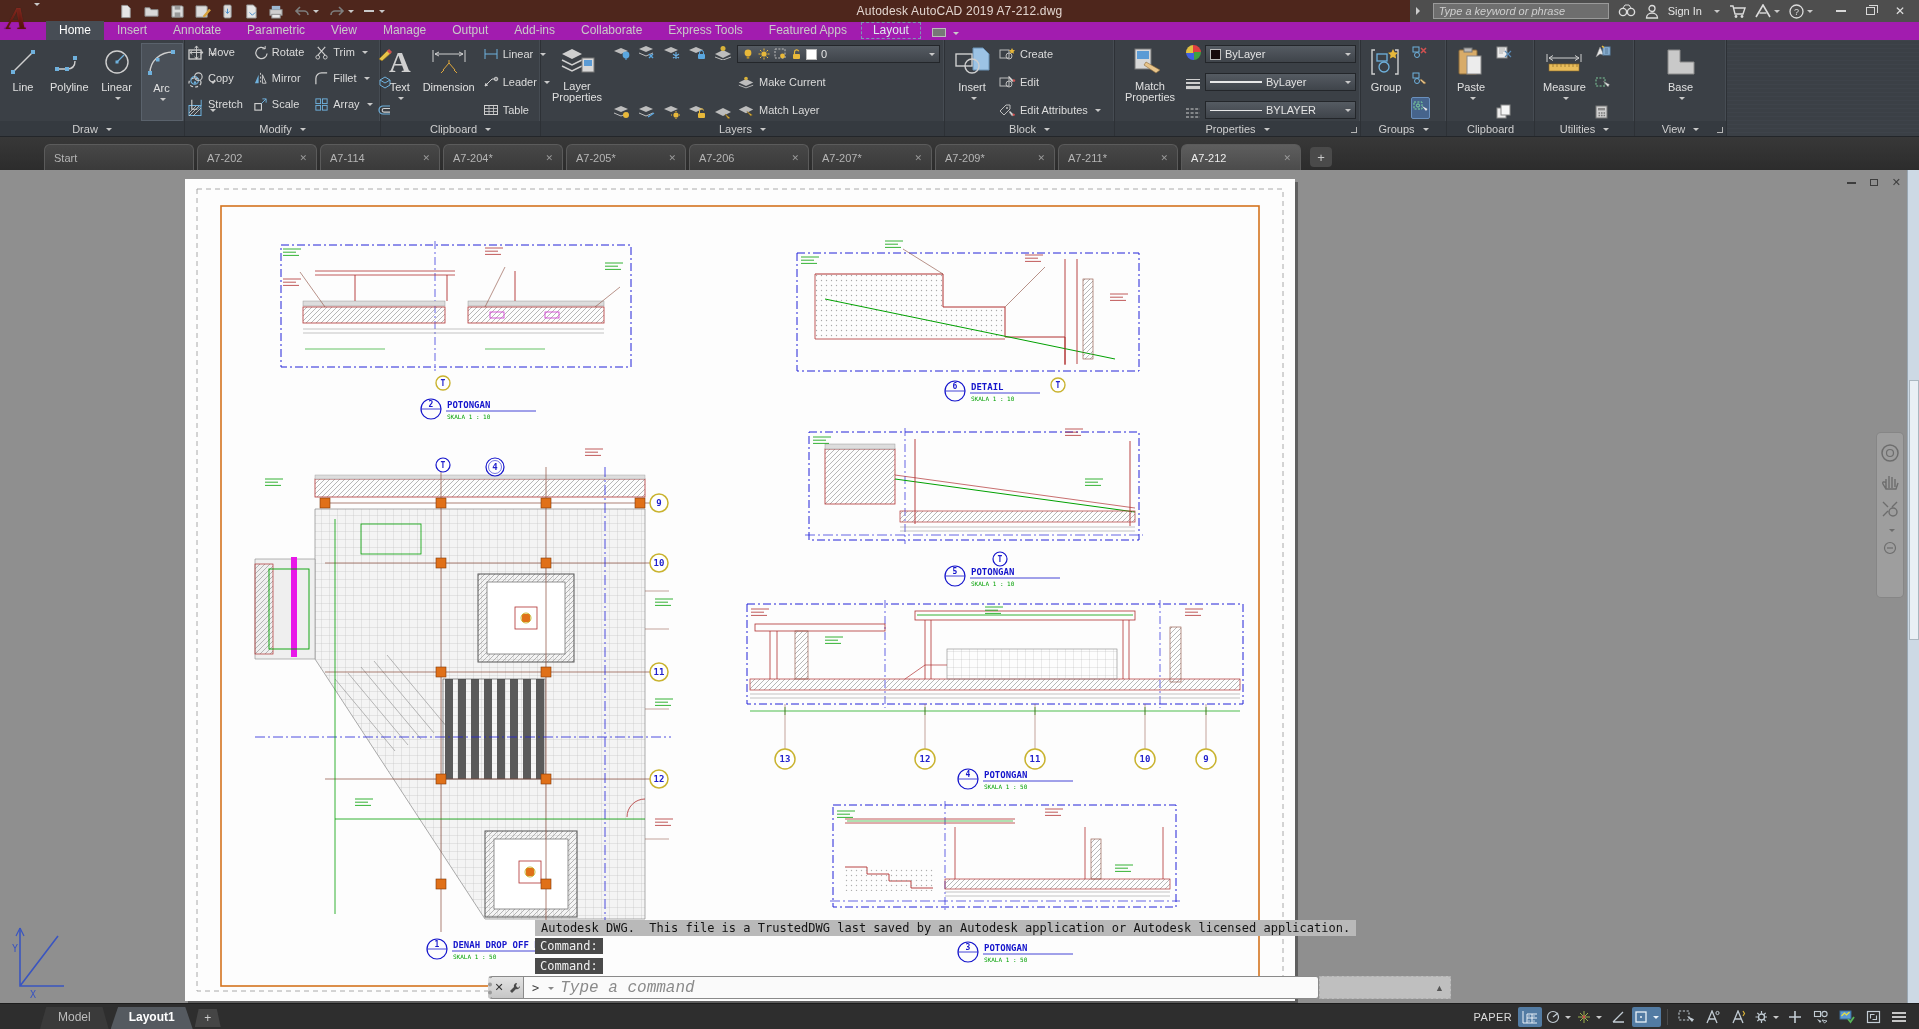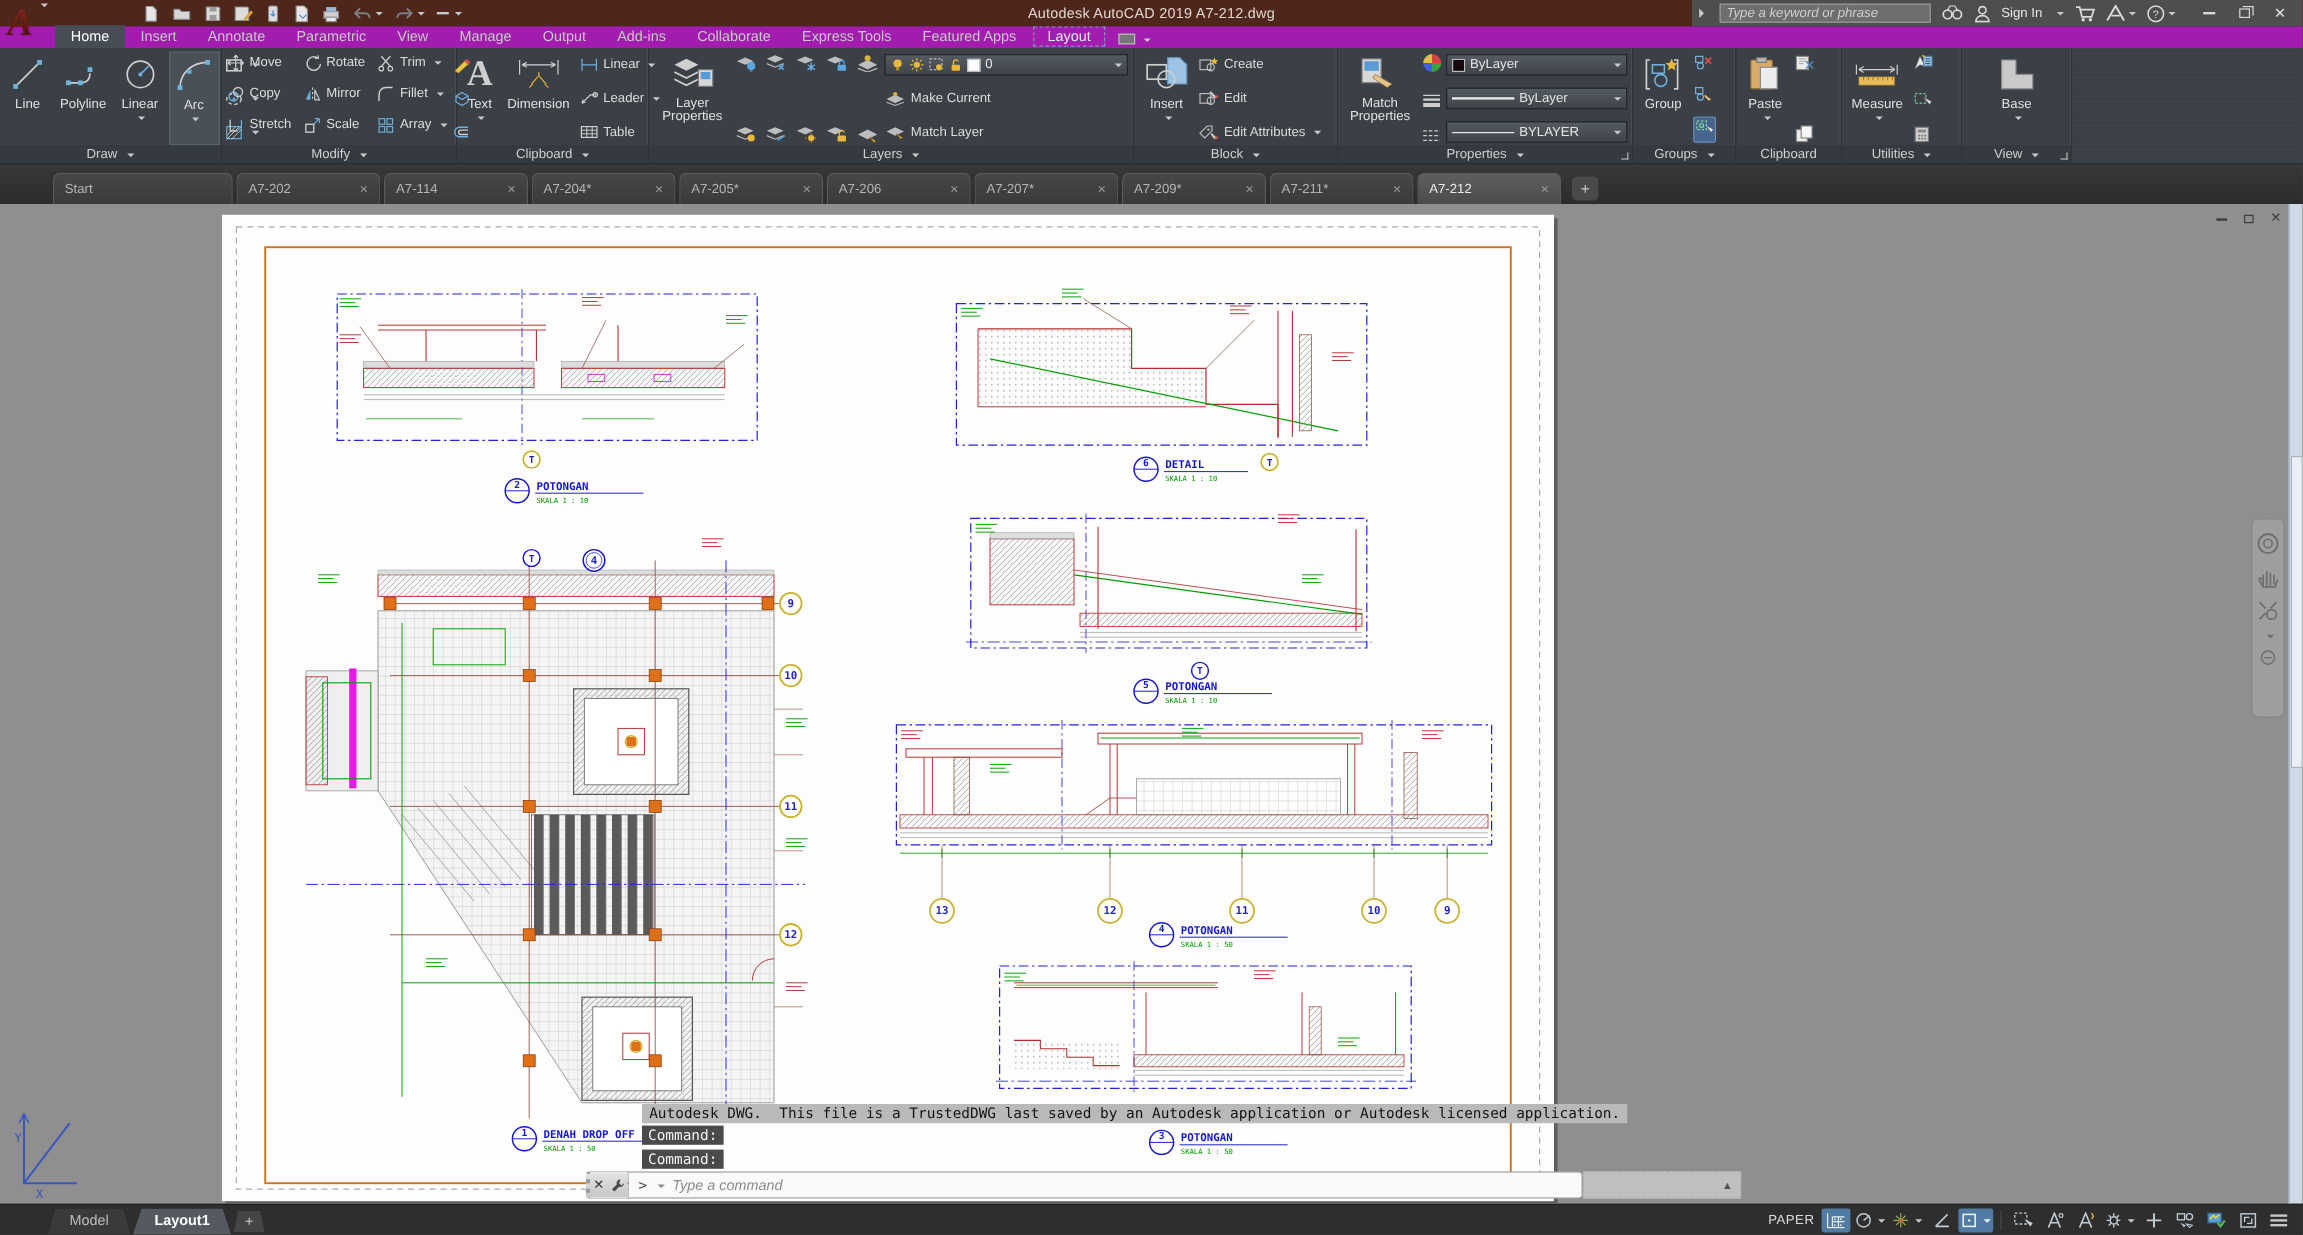--- a/index.html
+++ b/index.html
@@ -68,21 +68,21 @@
   .dclose{font-size:11px;line-height:9px;color:#3d3d3d}
   .vscroll{position:absolute;right:0;top:0;width:12px;height:833px;background:#cdd9e4;border-left:1px solid #9aa7b2}
   .vthumb{position:absolute;left:1px;top:210px;width:10px;height:260px;background:#e9eff5;border:1px solid #aab6c0}
   .navbar{position:absolute;right:15px;top:262px;width:28px;height:166px;background:rgba(255,255,255,.14);border:1px solid rgba(60,60,60,.25);border-radius:5px;display:flex;flex-direction:column;align-items:center;gap:8px;padding-top:10px;color:rgba(70,70,70,.55)}
   .trusted{position:absolute;left:535px;top:750px;background:#b9b9b9;color:#141414;font:12px "DejaVu Sans Mono",monospace;padding:1px 6px;white-space:pre}
   .cmdchip{position:absolute;left:535px;background:#4a4a4a;color:#f2f2f2;font:12px "DejaVu Sans Mono",monospace;padding:1px 5px}
   .cmdbar{position:absolute;left:488px;top:806px;height:23px;display:flex;align-items:stretch}
   .cmdgrip{width:36px;background:linear-gradient(#e3e3e3,#c6c6c6);border:1px solid #8a8a8a;border-radius:3px 0 0 3px;display:flex;align-items:center;justify-content:center;gap:5px;color:#333;border-left:4px dotted #9a9a9a}
   .cmdmain{width:795px;background:#fafafa;border:1px solid #8a8a8a;border-left:none;border-radius:0 3px 3px 0;display:flex;align-items:center;gap:6px;padding:0 8px;color:#555}
   .cmdprompt{color:#444;font-size:12px;font-family:"DejaVu Sans Mono",monospace}
-  .cmdtext{color:#8a8a8a;font-style:italic;font-size:12px;font-family:Liberation Sans, sans-serif}
+  .cmdtext{color:#8a8a8a;font-style:italic;font-size:16px;font-family:Liberation Mono, monospace}
   .cmdghost{width:132px;border:1px dashed #aeaeae;background:rgba(250,250,250,.45);display:flex;align-items:center;justify-content:flex-end;padding-right:6px;color:#555;font-size:9px}
   .ucs{position:absolute;left:10px;top:752px}
 
   
   .statusbar{height:26px;background:#2e2e2e;display:flex;align-items:center;flex:0 0 26px;border-top:1px solid #1d1d1d;color:#c6c6c6}
   .ltabs{display:flex;align-items:flex-end;height:100%;padding-left:40px;gap:2px}
   .ltab{height:22px;padding:3px 18px;font-size:12px;color:#bdbdbd;background:#3a3a3a;clip-path:polygon(9% 0,91% 0,100% 100%,0 100%)}
   .ltab.active{background:#555a60;color:#fff;font-weight:bold}
   .lplus{height:18px;width:26px;margin-bottom:2px;background:#454545;clip-path:polygon(15% 0,85% 0,100% 100%,0 100%);display:flex;align-items:center;justify-content:center;color:#ccc;font-size:12px}
   .sright{margin-left:auto;display:flex;align-items:center;gap:2px;padding-right:8px}

